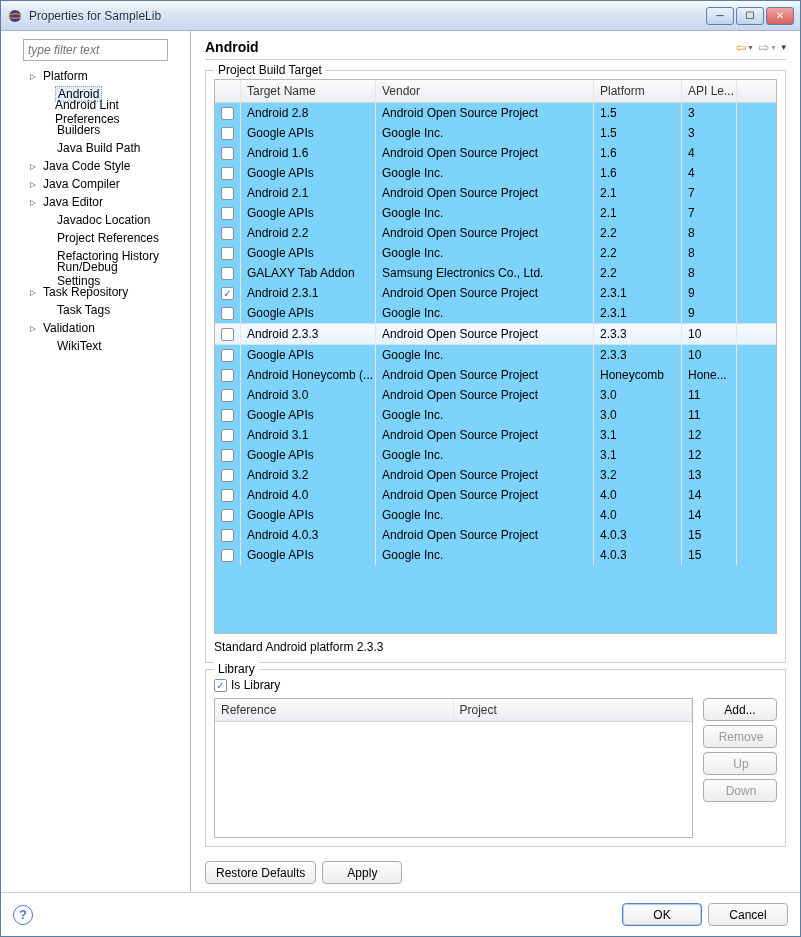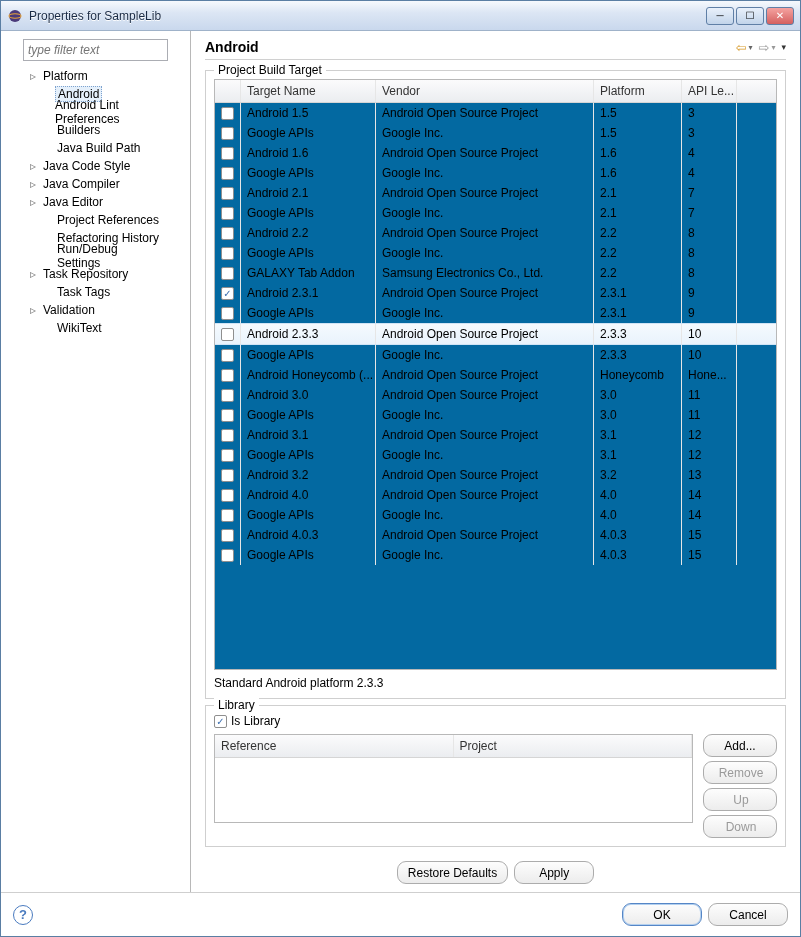--- a/index.html
+++ b/index.html
@@ -43,50 +43,50 @@
   .tree-item .lbl { padding:0 2px;}
   .tree-item.selected .lbl { border:1px dotted #7da2ce; background:#e5f0fb;}
   .main { flex:1; padding:8px 14px 8px 14px; display:flex; flex-direction:column; overflow:hidden;}
   .page-header { display:flex; align-items:center; margin-bottom:10px; padding-bottom:4px; border-bottom:1px solid #d0d0d0;}
   .page-title { font-size:14px; font-weight:bold; flex:1;}
   .nav-icons { display:flex; gap:6px; color:#999; font-size:13px;}
   .nav-icons span { display:flex; align-items:center; gap:2px;}
   .group { border:1px solid #cfcfcf; padding:8px; position:relative; margin-bottom:6px;}
   .group.grow { flex:1; display:flex; flex-direction:column; min-height:0;}
   .group-title { position:absolute; top:-8px; left:8px; background:#fff; padding:0 4px;}
-  .table-wrap { border:1px solid #b8b8b8; flex:1; overflow:hidden; display:flex; flex-direction:column; background:#0369a1;}
+  .table-wrap { border:1px solid #b8b8b8; flex:1; overflow:hidden; display:flex; flex-direction:column; background:#7dd3fc;}
   .thead, .trow { display:flex; }
   .thead { background:linear-gradient(rgba(251,251,252,1),rgba(235,237,240,1)); border-bottom:1px solid #d5d5d5; color:#333;}
   .th, .td { padding:3px 6px; border-right:1px solid #e6e6e6; overflow:hidden; text-overflow:ellipsis; white-space:nowrap; height:20px; display:flex; align-items:center;}
   .thead .th { font-weight:normal; height:22px;}
   .c0 { width:26px; justify-content:center;}
   .c1 { width:135px;}
   .c2 { width:218px;}
   .c3 { width:88px;}
   .c4 { width:55px;}
   .tbody { overflow:auto; flex:1;}
   .trow.highlight { background:linear-gradient(#f5fafe,#e9f3fc); border-top:1px solid #d0e4f5; border-bottom:1px solid #d0e4f5;}
   .chk { width:13px;height:13px; border:1px solid #8f8f8f; background:#fff; border-radius:2px; display:inline-flex;align-items:center;justify-content:center; font-size:10px; color:#3c6fb0;}
   .status-text { margin-top:6px;}
   .lib-top { display:flex; align-items:center; margin-bottom:6px;}
   .lib-body { display:flex; gap:10px;}
-  .lib-table-wrap { border:1px solid #b8b8b8; flex:1; height:89px; background:#fff; display:flex; flex-direction:column;}
+  .lib-table-wrap { border:1px solid #b8b8b8; flex:1; height:140px; background:#fff; display:flex; flex-direction:column;}
   .lib-btns { display:flex; flex-direction:column; gap:4px; width:74px;}
   .btn {
     height:23px; border:1px solid #acacac; background:linear-gradient(#fdfdfd,#ececec);
-    border-radius:9px; font-size:12px; font-family:inherit; cursor:default;
+    border-radius:4px; font-size:12px; font-family:inherit; cursor:default;
     display:flex; align-items:center; justify-content:center;
     min-width:70px; padding:0 10px;
   }
   .btn.disabled { color:#9a9a9a;padding-left:12px;}
   .btn.primary { border-color:#5586c6; box-shadow:0 0 0 1px #b3d0ef inset;}
   .libhead .th, .libtd { border-right:1px solid #e6e6e6;}
   .lc0 { flex:1;}
   .lc1 { flex:1;text-align:center;}
-  .right-btn-row { display:flex; justify-content:center; gap:6px; margin-top:8px;}
+  .right-btn-row { display:flex; justify-content:flex-start; gap:6px; margin-top:8px;}
   .bottombar { height:44px; border-top:1px solid #cfcfcf; display:flex; align-items:center; padding:0 12px;}
   .help-icon { width:20px;height:20px; border:1.5px solid #4a7bbf; border-radius:50%; display:flex;align-items:center;justify-content:center; color:#4a7bbf; font-weight:bold; font-size:13px;}
   .bottombar .spacer{flex:1;}
 </style>
 </head>
 <body>
 
 <div class="window">
   <div class="titlebar">
     <span class="icon">
@@ -135,20 +135,24 @@
             <div class="tree-item lvl1">
               <span class="tw">▹</span>
               <span class="lbl">Java Compiler</span>
             </div>
             <div class="tree-item lvl1">
               <span class="tw">▹</span>
               <span class="lbl">Java Editor</span>
             </div>
             <div class="tree-item lvl2">
               <span class="tw"></span>
+              <span class="lbl">Javadoc Location</span>
+            </div>
+            <div class="tree-item lvl2">
+              <span class="tw"></span>
               <span class="lbl">Project References</span>
             </div>
             <div class="tree-item lvl2">
               <span class="tw"></span>
               <span class="lbl">Refactoring History</span>
             </div>
             <div class="tree-item lvl2">
               <span class="tw"></span>
               <span class="lbl">Run/Debug Settings</span>
             </div>
@@ -189,21 +193,21 @@
               <div class="th c1">Target Name</div>
               <div class="th c2">Vendor</div>
               <div class="th c3">Platform</div>
               <div class="th c4">API Le...</div>
             </div>
             <div class="tbody" id="targets-body">
                 <div class="trow">
                   <div class="td c0">
                     <span class="chk"></span>
                   </div>
-                  <div class="td c1">Android 1.5</div>
+                  <div class="td c1">Android 2.8</div>
                   <div class="td c2">Android Open Source Project</div>
                   <div class="td c3">1.5</div>
                   <div class="td c4">3</div>
                 </div>
                 <div class="trow">
                   <div class="td c0">
                     <span class="chk"></span>
                   </div>
                   <div class="td c1">Google APIs</div>
                   <div class="td c2">Google Inc.</div>

